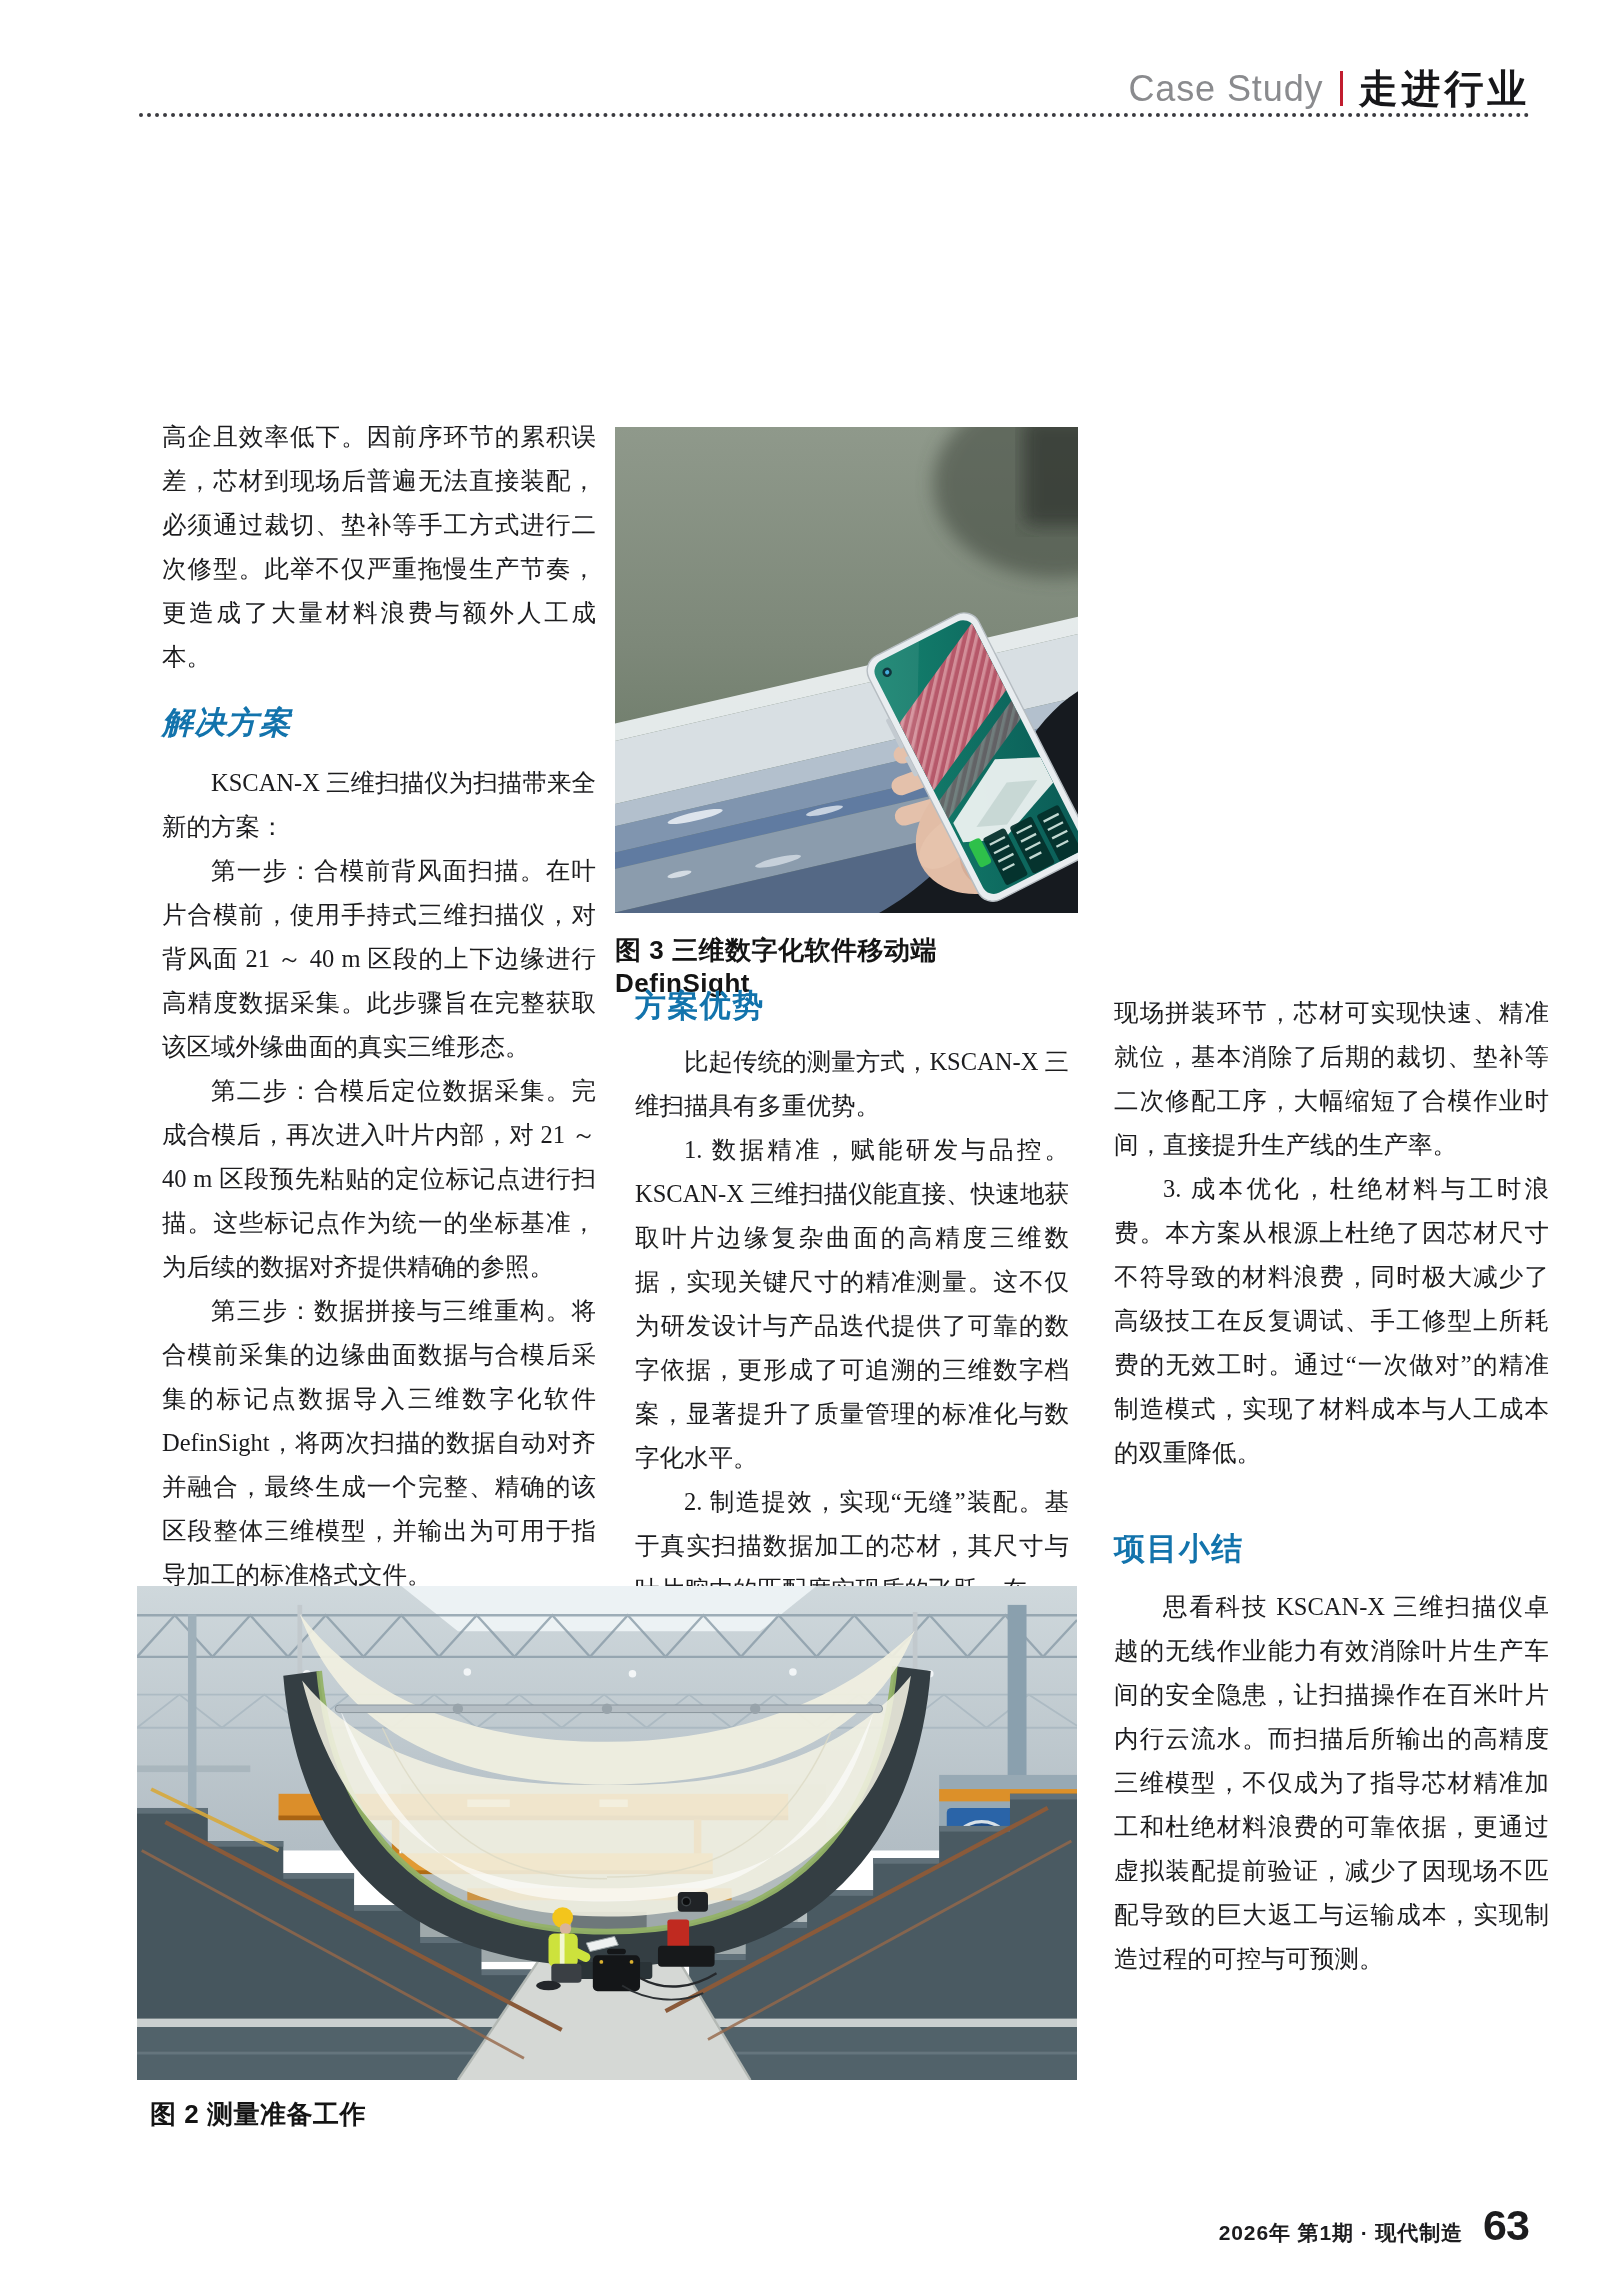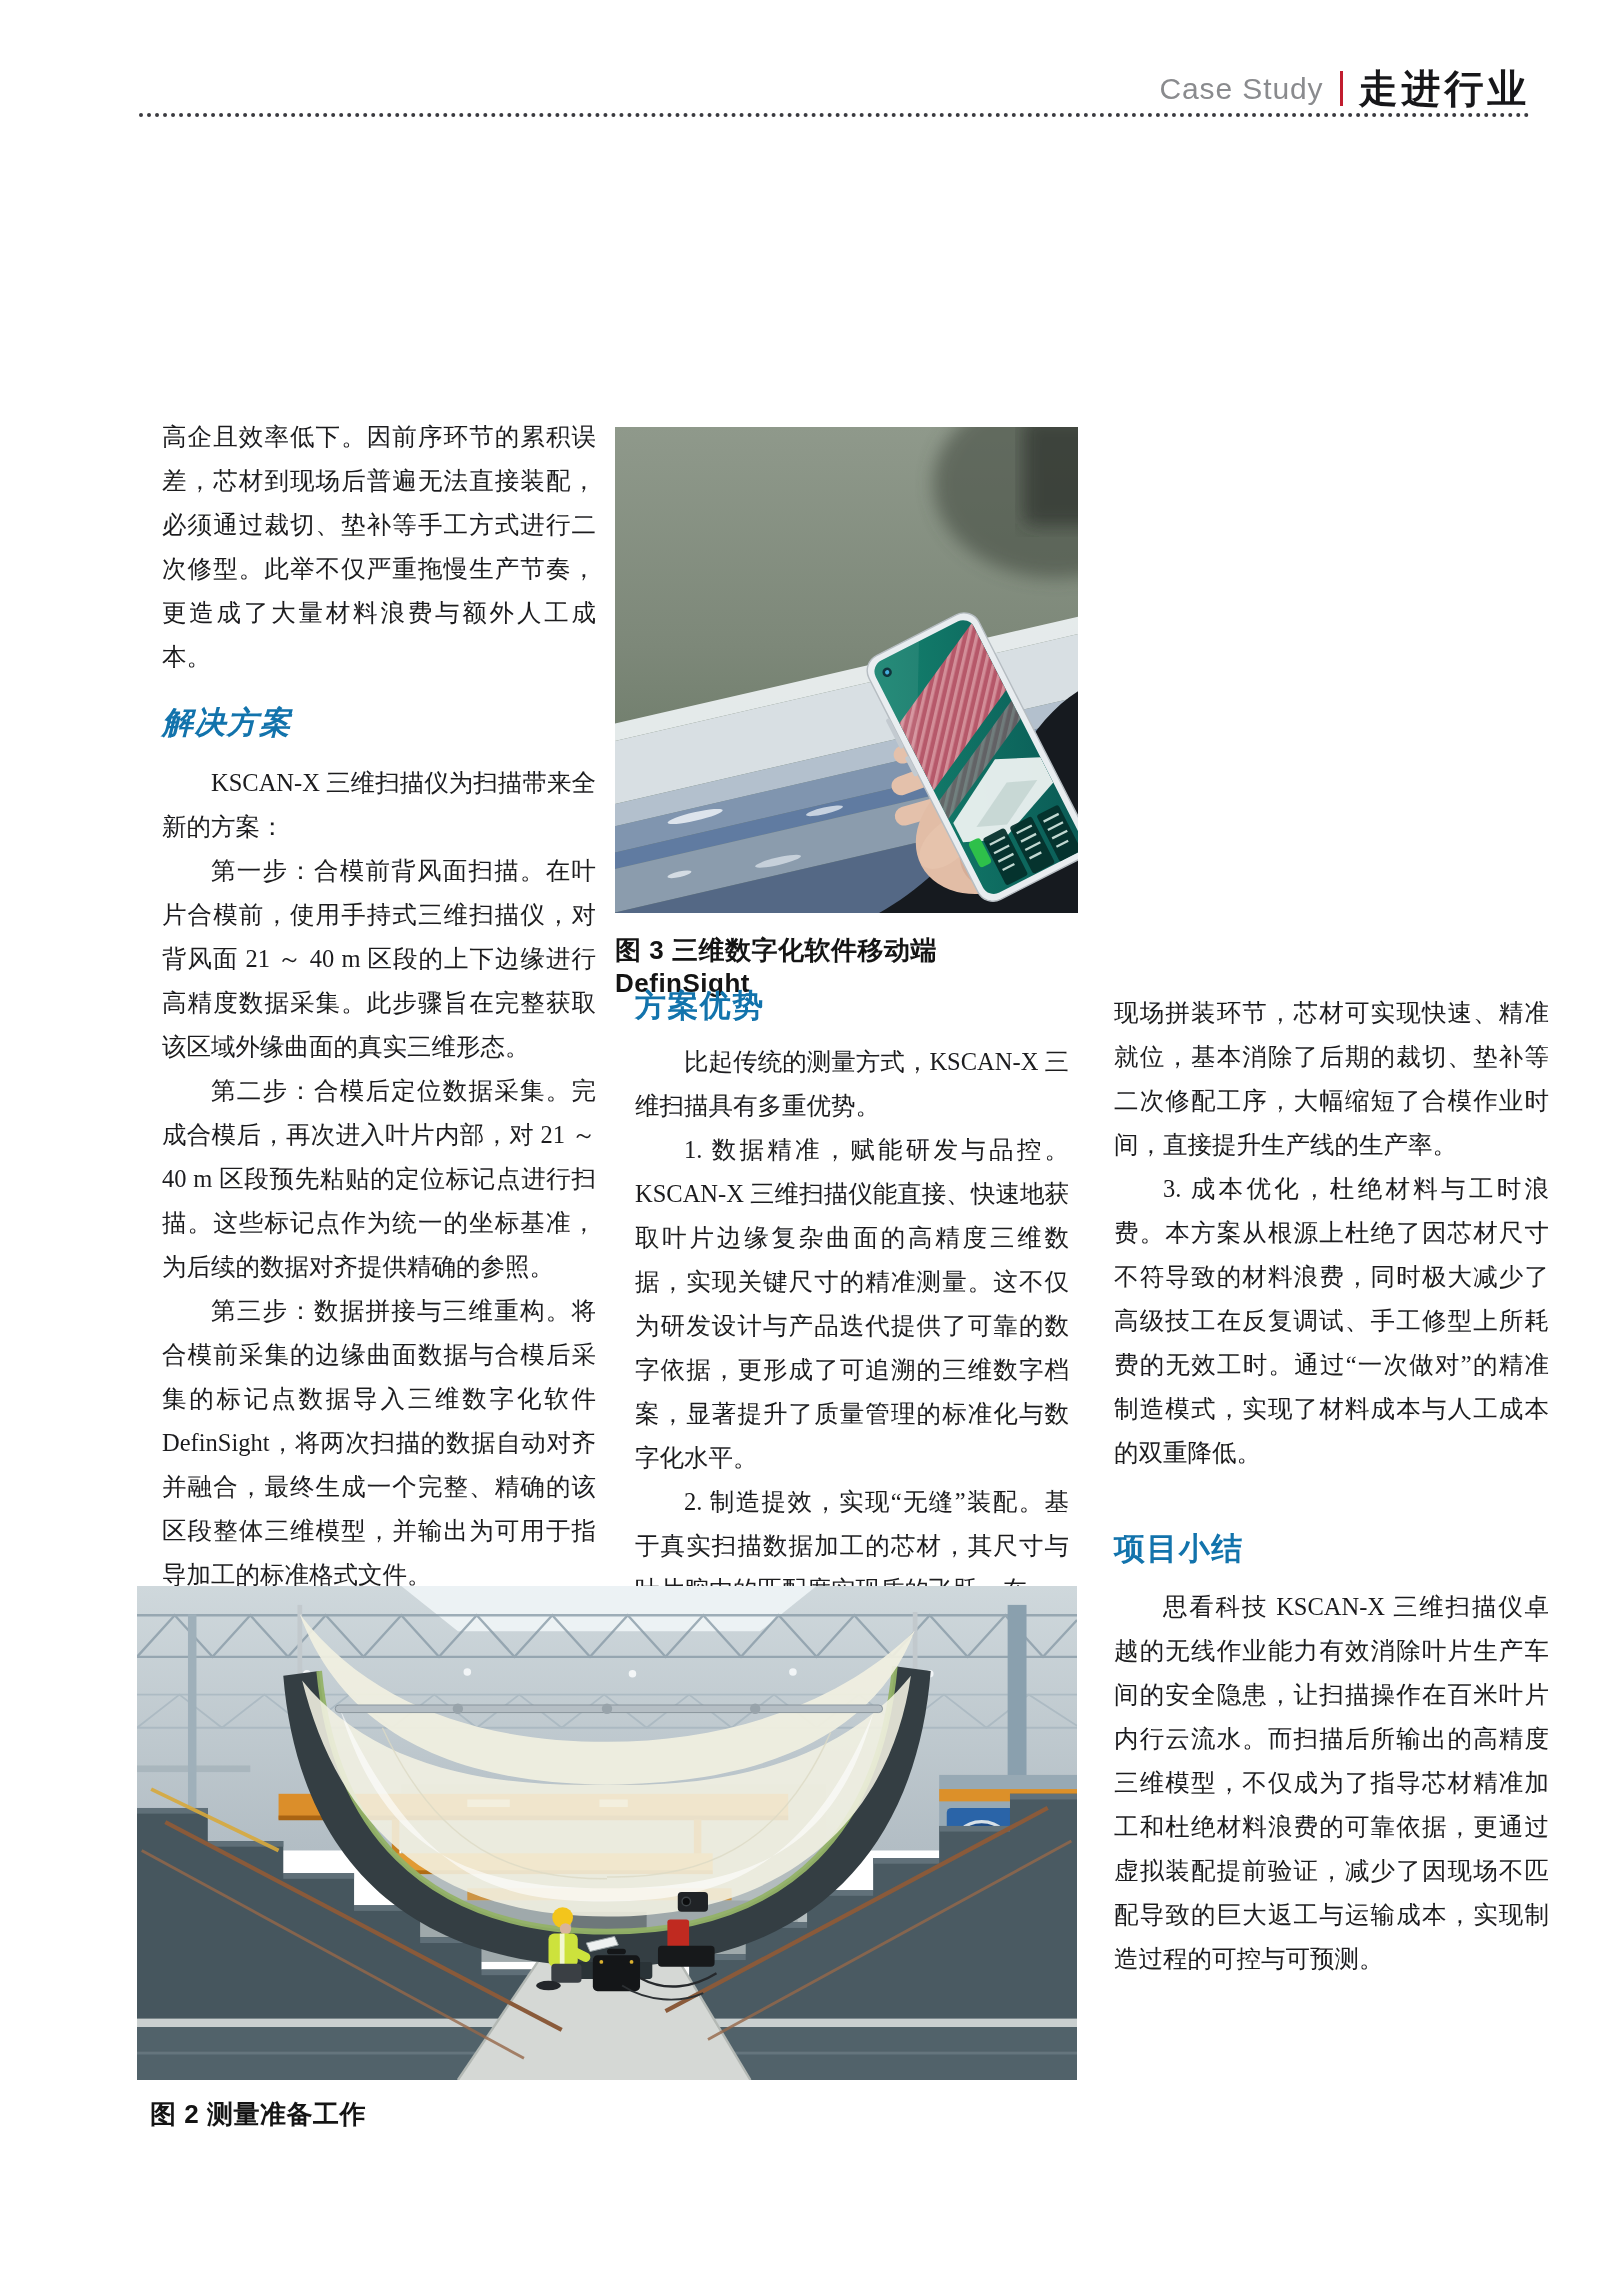--- a/index.html
+++ b/index.html
@@ -2,21 +2,21 @@
 <html style="--accent-blue: #1273ac; --brand-red: #c5182d; --header-red: #c11d2f; --header-gray: #8a8b8e;font-size:7.5px"><head>
 <meta charset="utf-8">
 <style>
   html,body{margin:0;padding:0;background:#e8e8e8;}
   .page{
     position:relative;width:1623px;height:2295px;background:#ffffff;
     font-family:"Liberation Serif","DejaVu Serif",serif;color:#1c1c1e;overflow:hidden;
   }
   
   .header{position:absolute;top:69px;right:93px;display:flex;align-items:center;}
-  .header-en{font-family:"Liberation Sans","DejaVu Sans",sans-serif;font-size:30px;font-weight:400;
+  .header-en{font-family:"Liberation Sans","DejaVu Sans",sans-serif;font-size:36px;font-weight:400;
     color:var(--header-gray,#8a8b8e);letter-spacing:0.9px;line-height:1;}
   .header-divider{width:3.3px;height:35px;background:var(--header-red,#c11d2f);margin:0 16px;}
   .header-zh{font-family:"Liberation Sans","DejaVu Sans",sans-serif;font-size:39px;font-weight:700;
     color:#17171a;letter-spacing:3.8px;line-height:1;}
   .dotted-rule{position:absolute;left:139px;top:113px;width:1391px;height:0;
     border-top:4.2px dotted #3b3b40;}
   
   .col{position:absolute;margin-left:20px;}
   .col1{left:142px;top:415px;width:434px;}
   .col2{left:615px;top:990px;width:434px;}
@@ -319,15 +319,19 @@
           <rect x="1124" y="706" width="46" height="64" rx="6" fill="#c02a20"></rect>
           <rect x="1104" y="762" width="120" height="44" rx="8" fill="#17191b"></rect>
           <path d="M1066,830 C1120,860 1180,850 1228,820" stroke="#26292c" stroke-width="5" fill="none"></path>
           <path d="M1028,846 C1080,880 1150,884 1200,862" stroke="#2c3033" stroke-width="4" fill="none"></path>
         </g>
       </g>
     </svg>
   </figure>
   <div class="caption caption2">图 2 测量准备工作</div>
 
+  <div class="footer">
+    <span class="footer-issue">2026年 第1期 · 现代制造</span>
+    <span class="footer-page">63</span>
+  </div>
 
 </div>
 
 
 </body></html>

